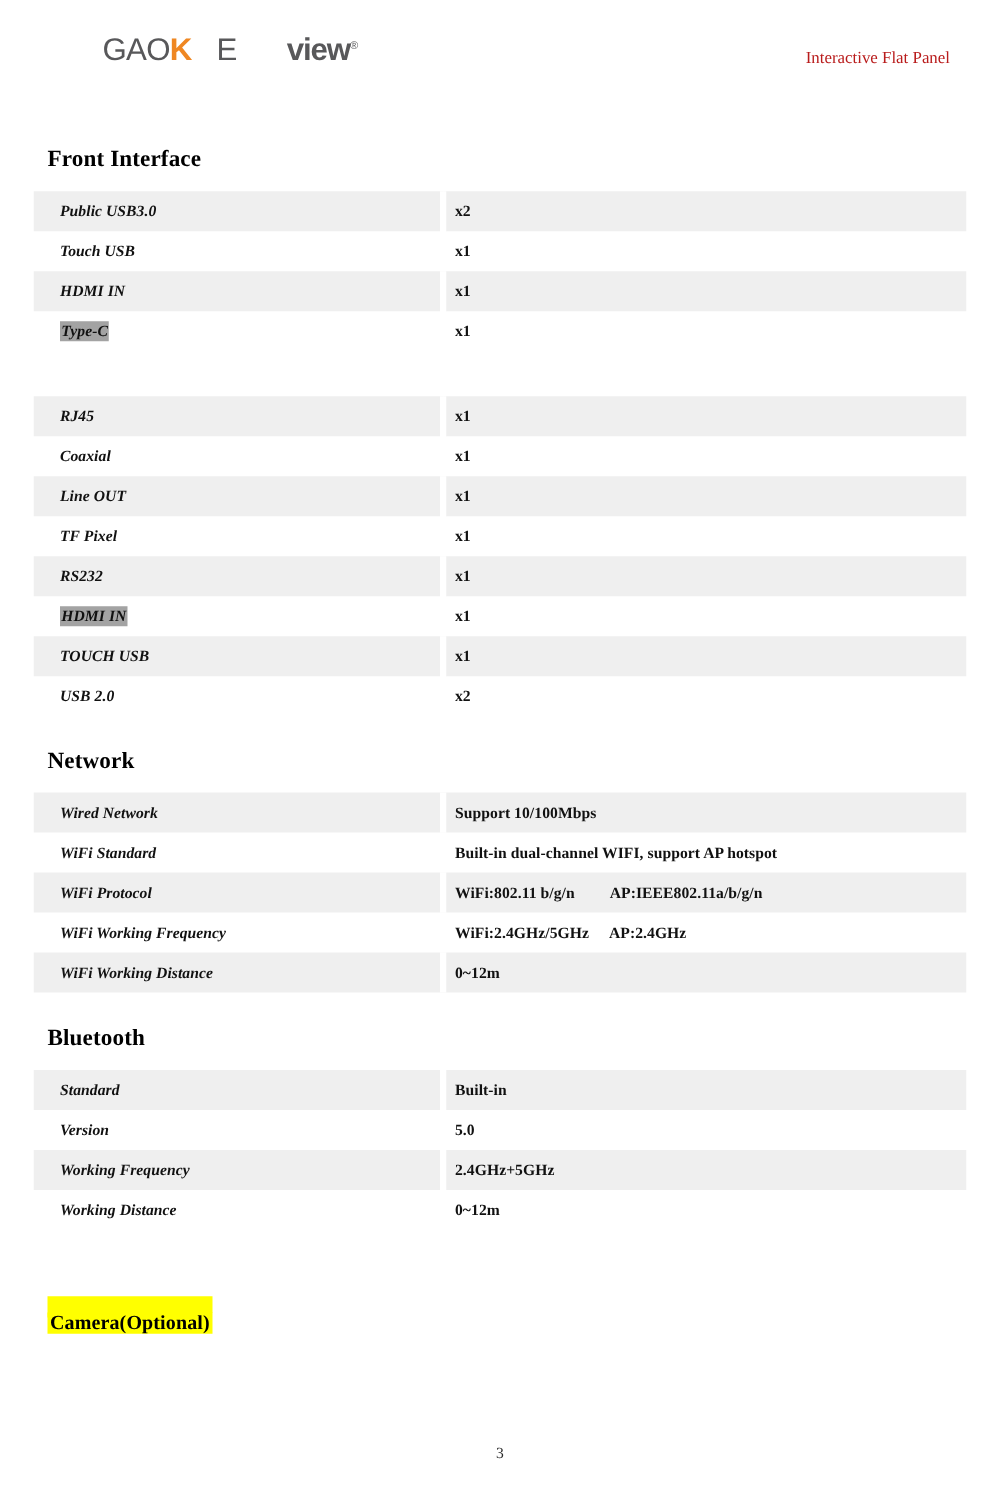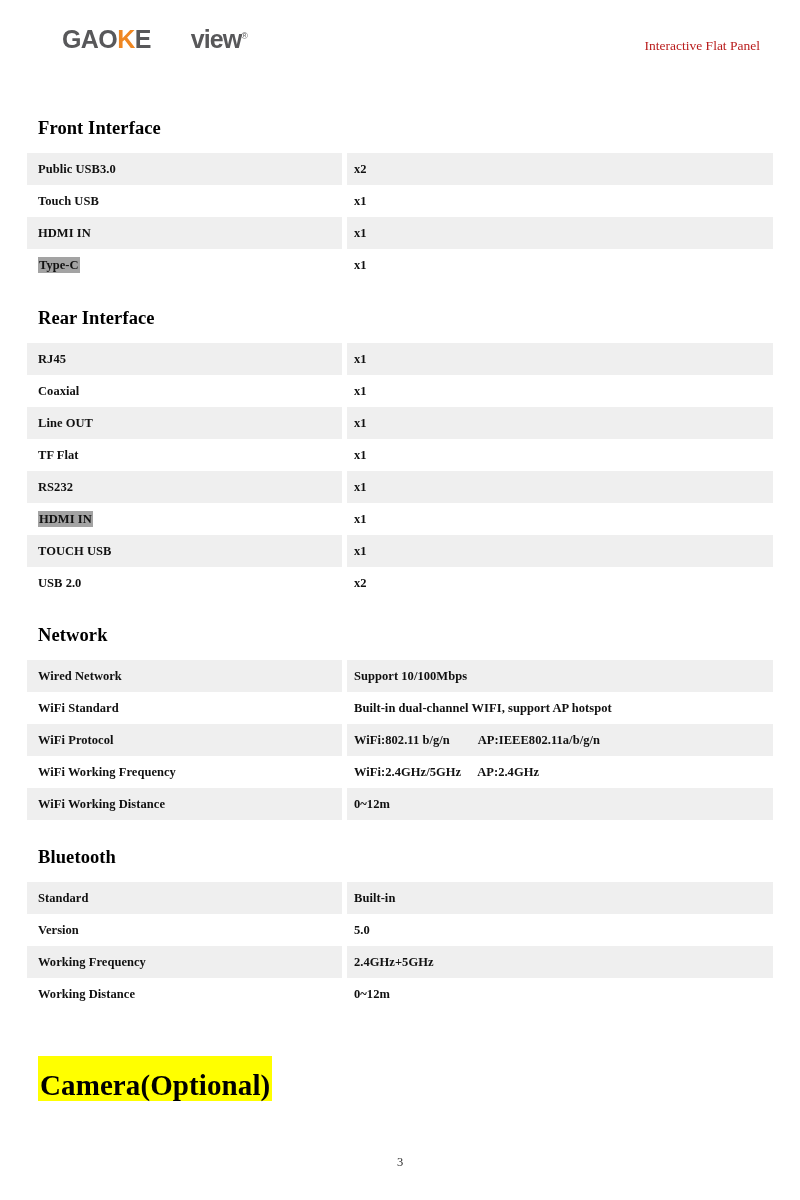--- a/index.html
+++ b/index.html
@@ -27,21 +27,21 @@
   .logo {
     position: absolute;
     left: 62px;
     top: 22px;
     font-family: "Liberation Sans", "DejaVu Sans", sans-serif;
     font-size: 25px;
     line-height: 28px;
     letter-spacing: -0.6px;
     white-space: nowrap;
   }
-  .logo .lg-a { font-weight: bold; color: #58585a; }
+  .logo .lg-a { font-weight: normal; color: #58585a; margin-left: 20px; }
   .logo .lg-k { font-weight: bold; color: #ef8722; }
   .logo .lg-b { font-weight: 600; color: #58585a; letter-spacing: -0.9px; margin-left: 40px; }
   .logo .lg-r {
     font-size: 9px;
     vertical-align: super;
     font-weight: normal;
     color: #58585a;
     letter-spacing: 0;
   }
   .doc-kicker {
@@ -65,21 +65,21 @@
   h2.section-title {
     margin: 0;
     padding: 0 0 0 38px;
     font-size: 18.5px;
     font-weight: bold;
     line-height: 26px;
     color: #000;
     letter-spacing: 0.1px;
   }
   h2.section-title.big {
-    font-size: 29px;
+    font-size: 16px;
     line-height: 40px;
   }
   h2.section-title .hl {
     background: #ffff00;
     padding: 0 1px;
   }
   h2.section-title.big .hl {
     padding: 0 2px;
     box-shadow: 0 -13px 0 0 #ffff00;
   }
@@ -104,22 +104,23 @@
     height: 32px;
     vertical-align: middle;
     font-size: 12.5px;
     font-weight: bold;
     color: #111;
     letter-spacing: 0.05px;
   }
   .spec-table tr.shade td { background: #efefef; }
   .spec-table td.c-label {
     width: 304px;
-    padding-left: 11px;
+    padding-left: 21px;
     border-right: 5px solid #ffffff;
+    font-style: italic;
   }
   .spec-table td.c-value {
     padding-left: 7px;
   }
   .spec-table td .hl {
     background: #a3a3a3;
     padding: 1px 1px;
   }
   .spec-table td .gap { display: inline-block; width: 28px; }
   .spec-table td .gap-sm { display: inline-block; width: 16px; }
@@ -174,38 +175,37 @@
             </tr>
             <tr class="">
               <td class="c-label"><span class="hl">Type-C</span></td>
               <td class="c-value"><span>x1</span></td>
             </tr>
           </tbody>
         </table>
       </div>
       <div class="section">
         <div class="sp-rear"></div>
-        <h2 class="section-title"><span>Rear Interface</span></h2>
         <div class="sp-after-title"></div>
         <table class="spec-table">
           <tbody>
             <tr class="shade">
               <td class="c-label"><span>RJ45</span></td>
               <td class="c-value"><span>x1</span></td>
             </tr>
             <tr class="">
               <td class="c-label"><span>Coaxial</span></td>
               <td class="c-value"><span>x1</span></td>
             </tr>
             <tr class="shade">
               <td class="c-label"><span>Line OUT</span></td>
               <td class="c-value"><span>x1</span></td>
             </tr>
             <tr class="">
-              <td class="c-label"><span>TF Flat</span></td>
+              <td class="c-label"><span>TF Pixel</span></td>
               <td class="c-value"><span>x1</span></td>
             </tr>
             <tr class="shade">
               <td class="c-label"><span>RS232</span></td>
               <td class="c-value"><span>x1</span></td>
             </tr>
             <tr class="">
               <td class="c-label"><span class="hl">HDMI IN</span></td>
               <td class="c-value"><span>x1</span></td>
             </tr>

